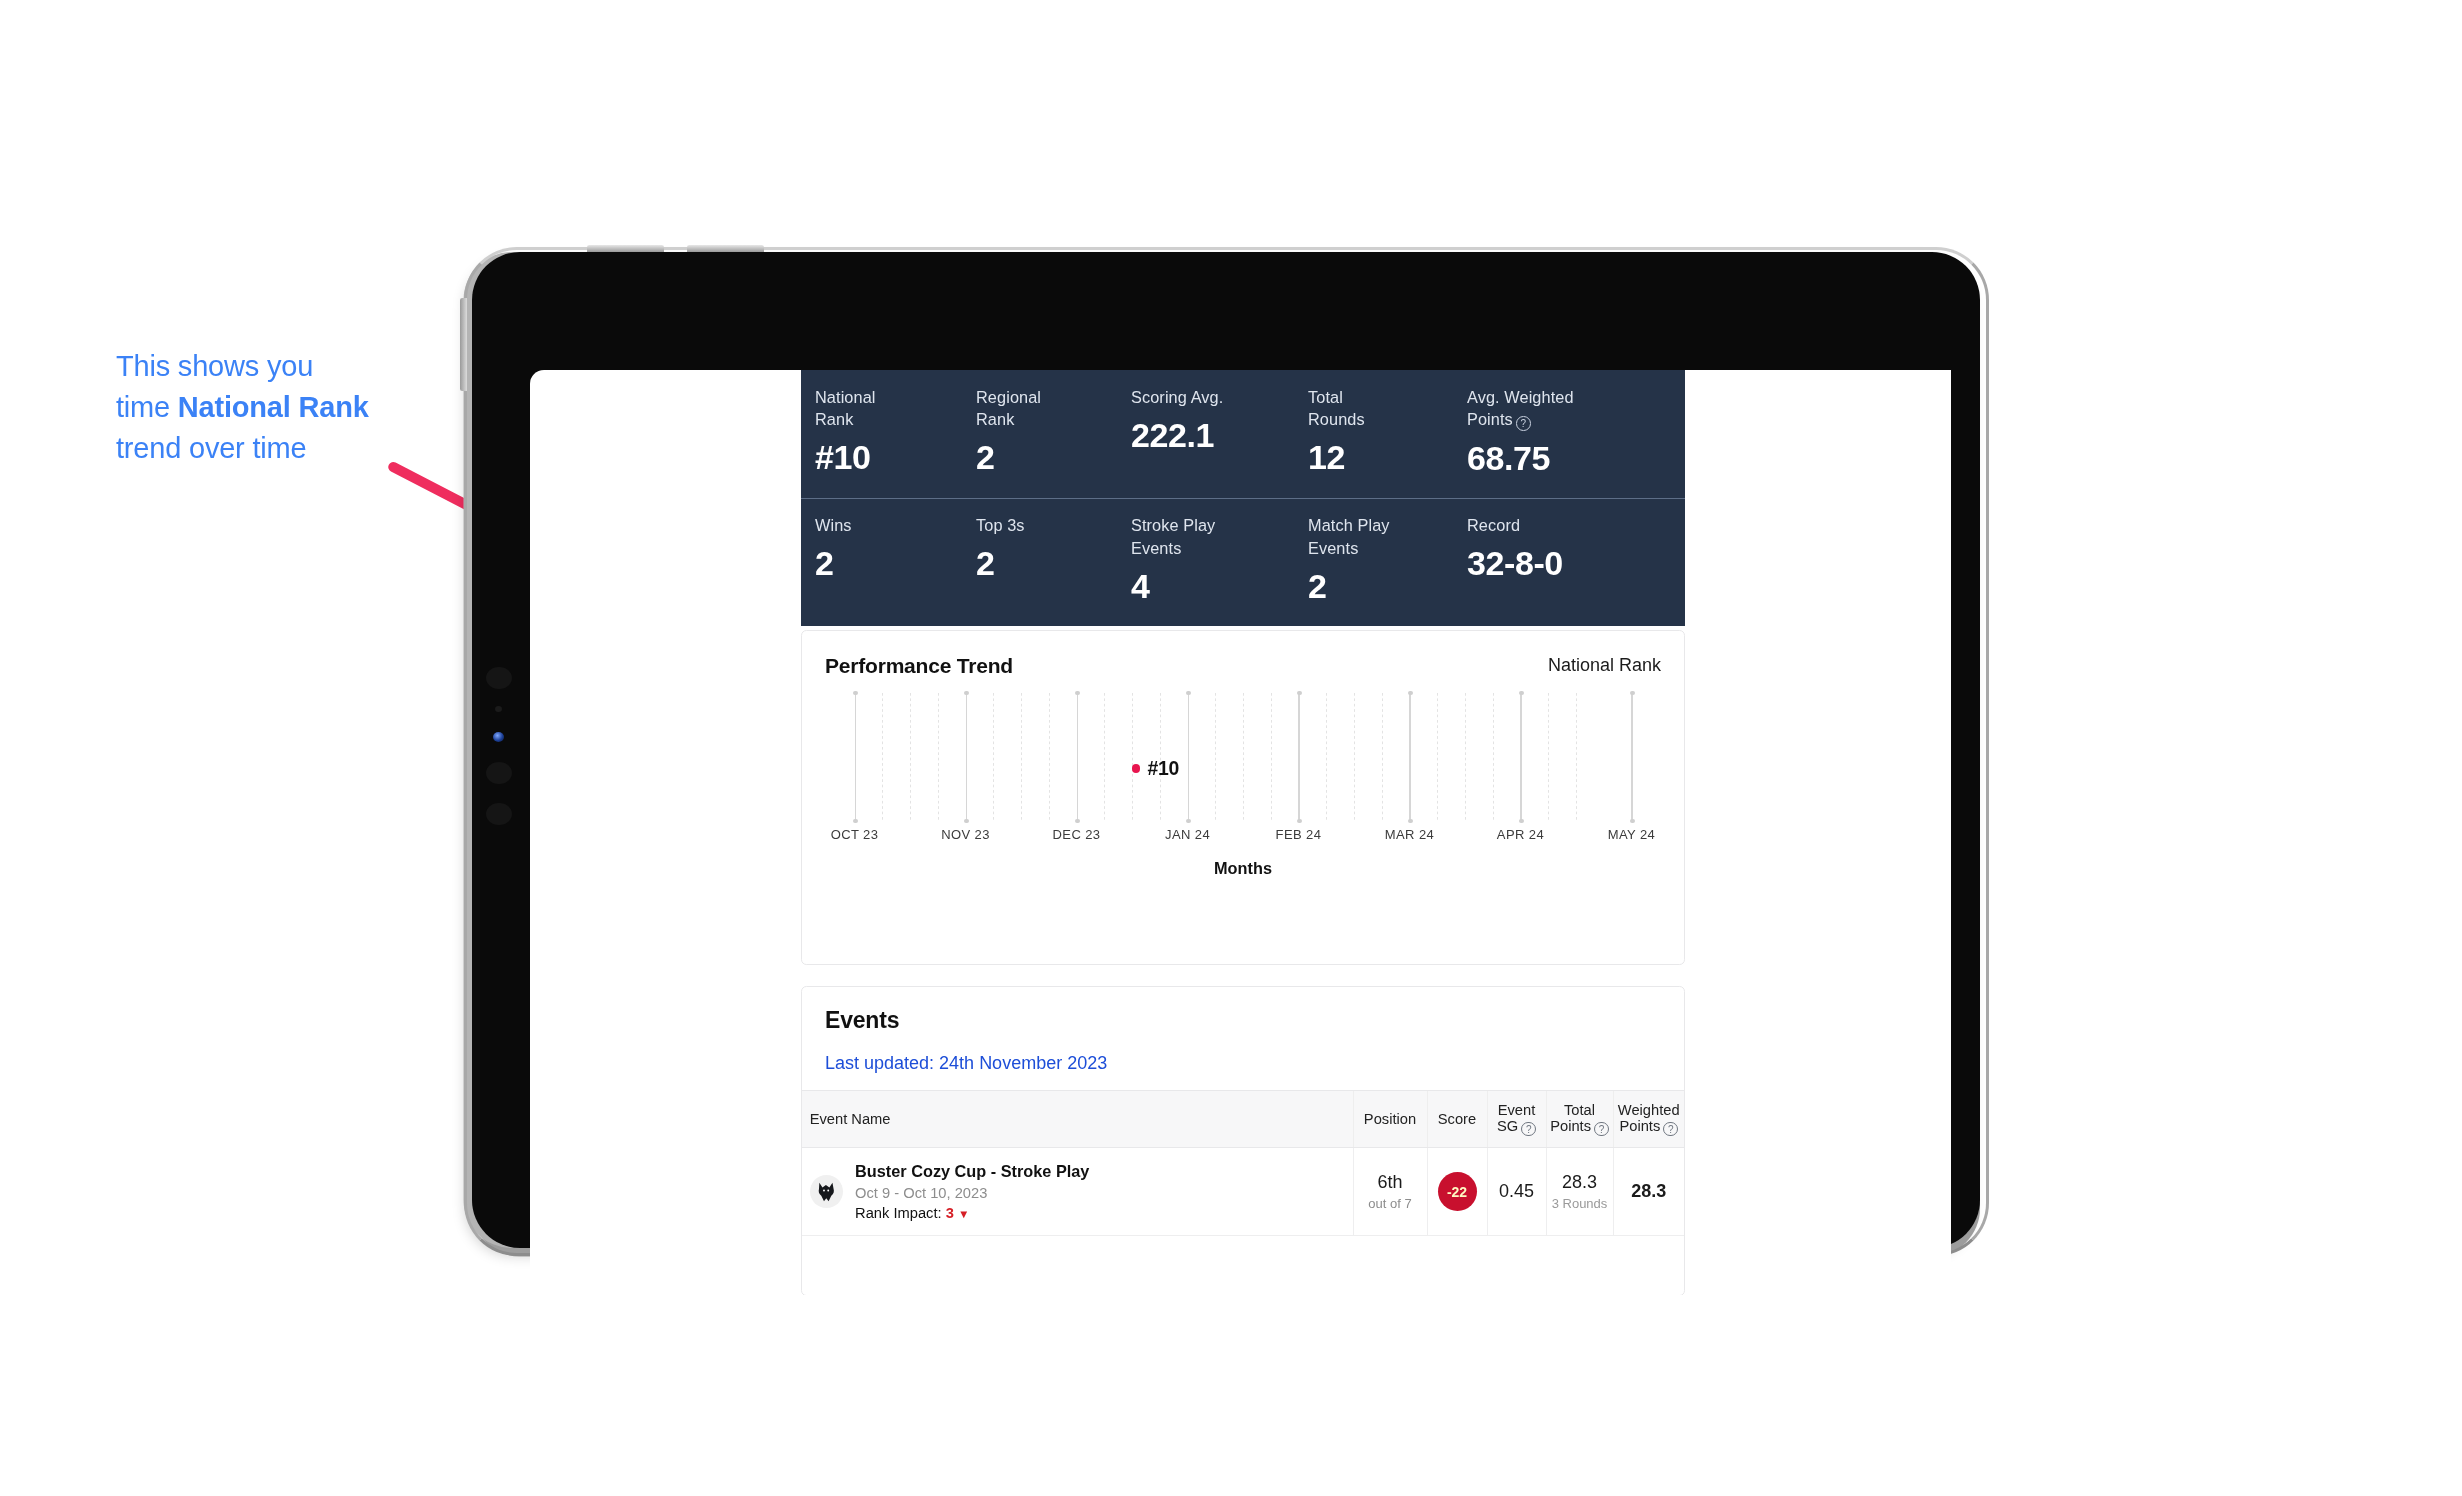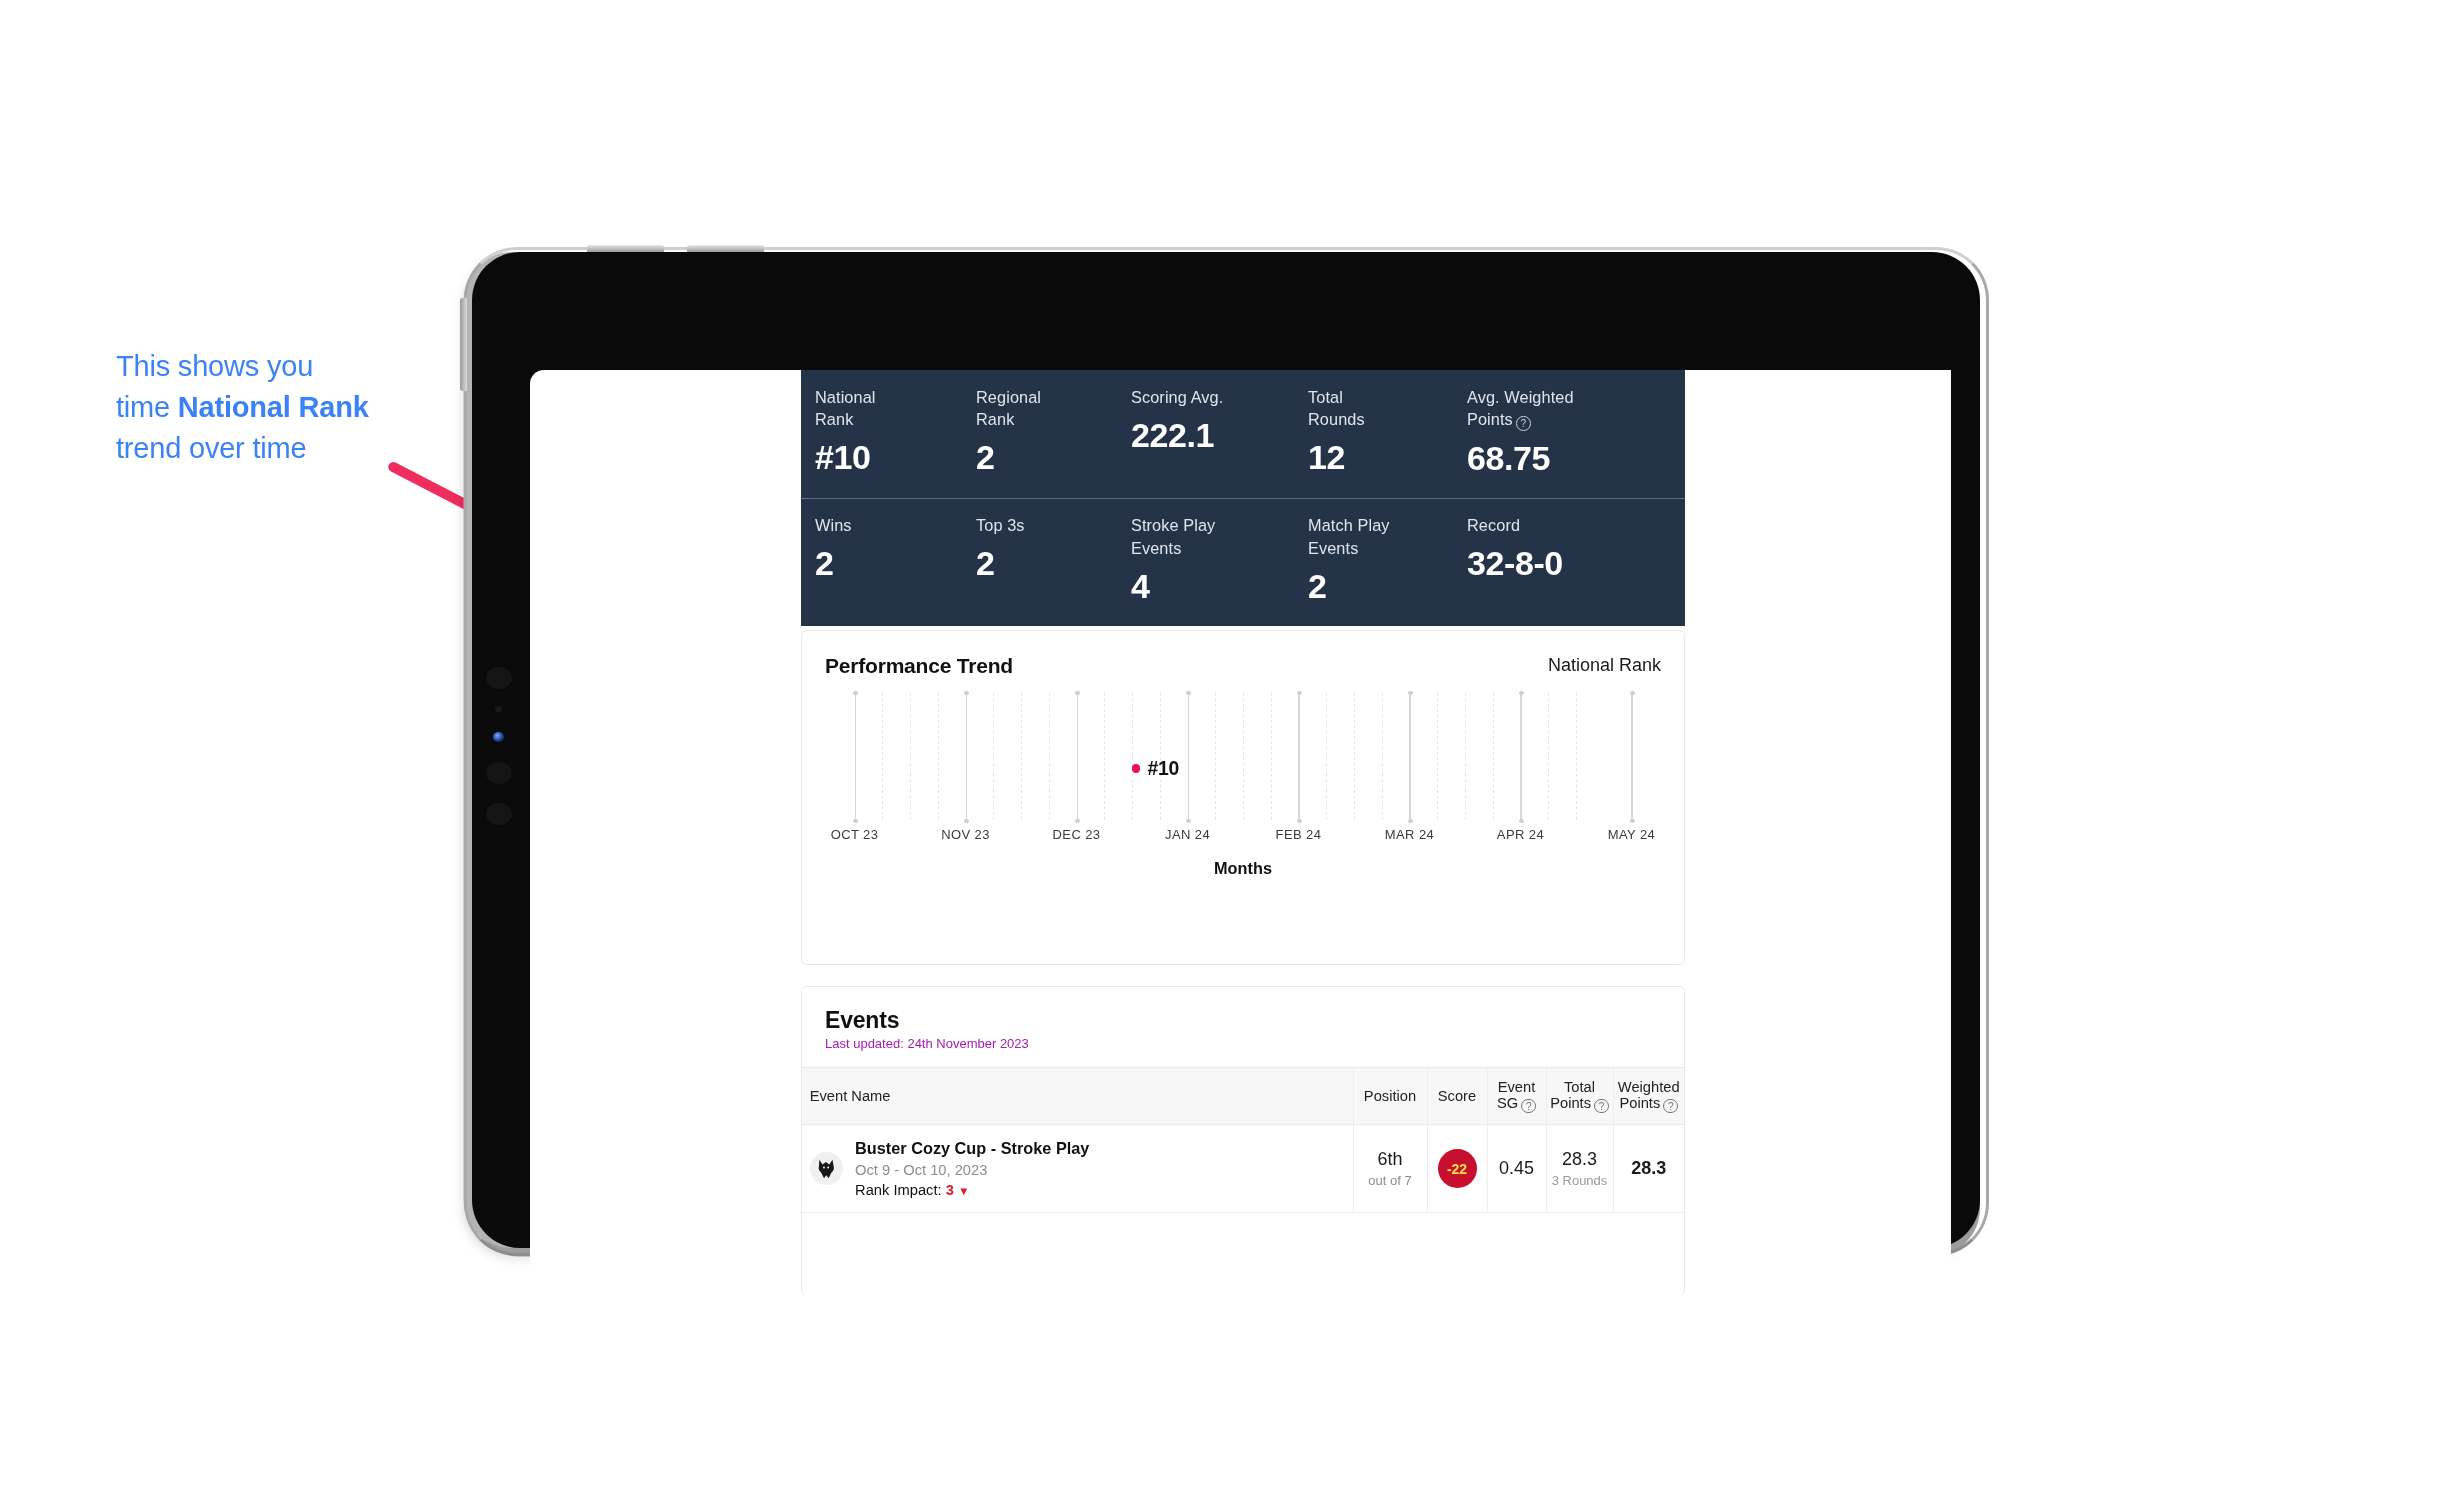--- a/index.html
+++ b/index.html
@@ -157,21 +157,21 @@
   .xaxis { position: relative; height: 26px; margin-top: 6px; }
   .xtick {
     position: absolute; top: 0; transform: translateX(-50%);
     font-size: 13px; color: #3c3c3c; letter-spacing: 0.4px; white-space: nowrap;
   }
   .xtitle { text-align: center; font-size: 16.3px; font-weight: 700; color: #111; margin-top: 6.2px; }
 
   
   .ev-head { padding: 20px 23px 15.5px 23px; }
   .ev-title { font-size: 23px; font-weight: 700; color: #111; letter-spacing: -0.2px; }
-  .ev-sub { font-size: 13px; color: #a21caf; margin-top: 2px; }
+  .ev-sub { font-size: 18px; color: #1d4ed8; margin-top: 19px; }
 
   .tbl { width: 100%; border-collapse: collapse; table-layout: fixed; }
   .tbl thead th {
     background: #f7f7f8;
     border-top: 1.2px solid #e8e8ea;
     border-bottom: 1.2px solid #e8e8ea;
     font-size: 14.7px; font-weight: 400; color: #222;
     padding: 11px 0; height: 57px; vertical-align: middle;
   }
   .tbl thead th.left { text-align: left; padding-left: 7.7px; }
@@ -192,21 +192,21 @@
   .ev-name { font-size: 16.3px; font-weight: 700; color: #111; }
   .ev-date { font-size: 14.7px; color: #8d8d8d; margin-top: 3.9px; }
   .ev-rank { font-size: 14.7px; color: #111; margin-top: 3.9px; }
   .ev-rank b { color: #d61f26; font-weight: 700; }
   .caret-down { color: #d61f26; font-size: 11.6px; }
 
   .pos-main { font-size: 18px; color: #1b1b1b; }
   .pos-sub { font-size: 13px; color: #8d8d8d; margin-top: 3.1px; }
   .score-badge {
     width: 39px; height: 39px; border-radius: 50%;
-    background: #c8102e; color: #fde047;
+    background: #c8102e; color: #fef9c3;
     font-size: 14px; font-weight: 700;
     display: flex; align-items: center; justify-content: center;
     margin: 0 auto;
   }
   .tp-main { font-size: 18px; }
   .tp-sub { font-size: 13px; color: #9a9a9a; margin-top: 3.1px; }
   .wp { font-size: 18px; font-weight: 700; }
   .col-pos { width: 74px; } .col-score { width: 60px; }
   .col-sg { width: 59px; } .col-tp { width: 67px; } .col-wp { width: 71px; }
 </style>

